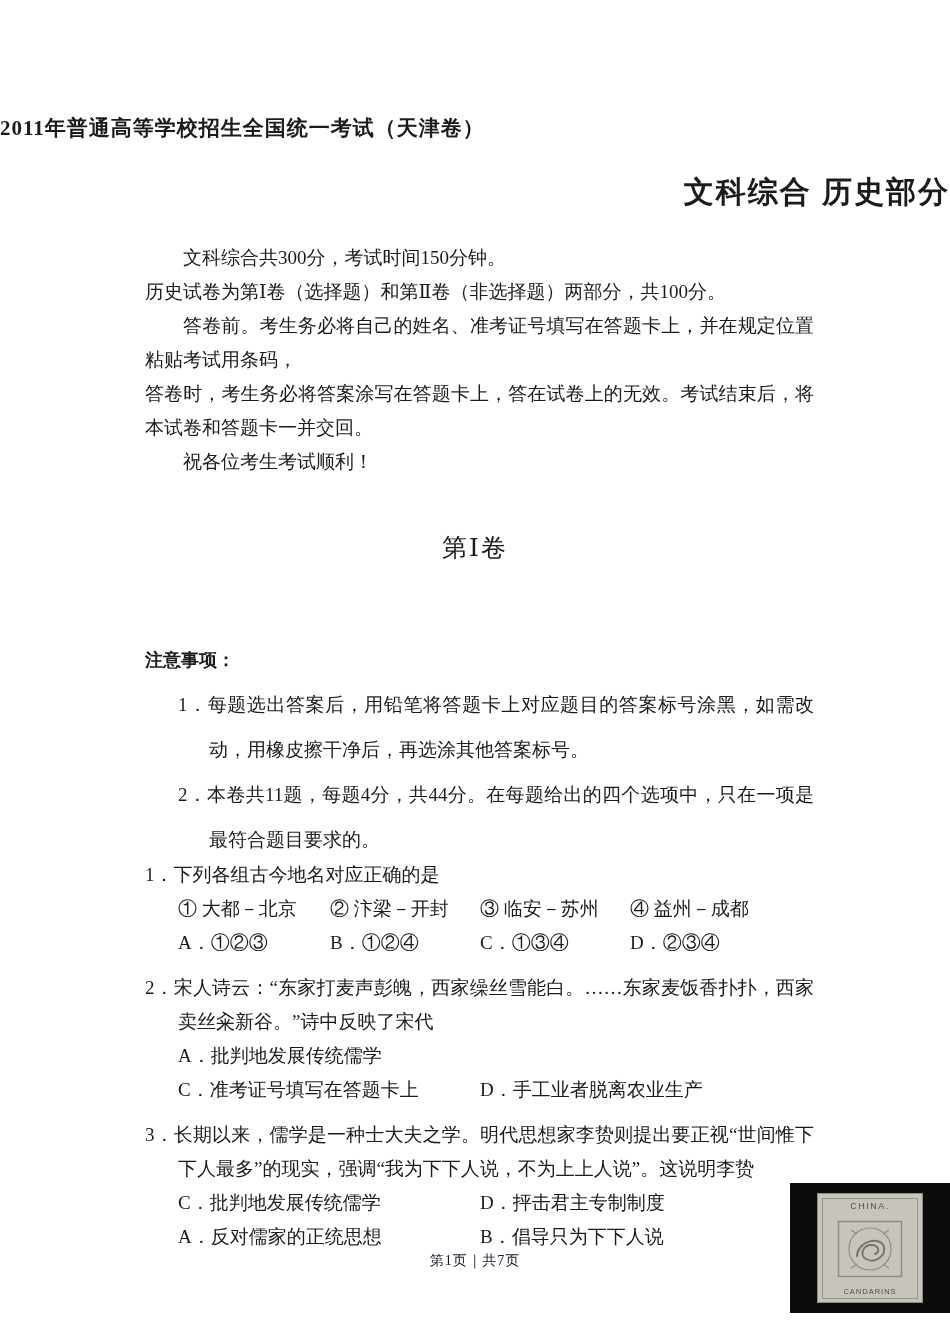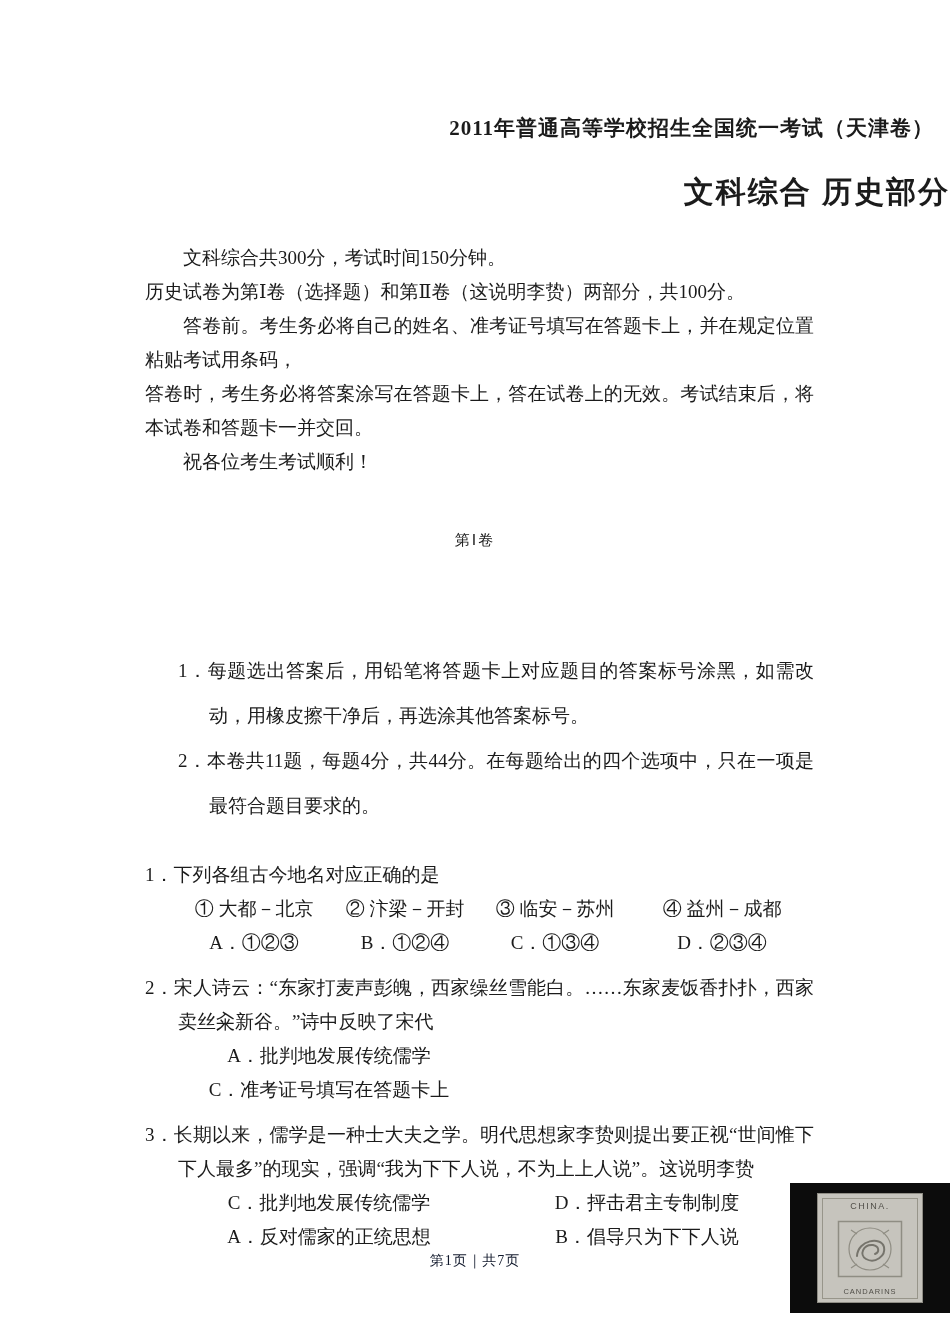--- a/index.html
+++ b/index.html
@@ -5,40 +5,40 @@
   html,body{margin:0;padding:0;background:#ffffff;}
   .page{
     position:relative;
     width:950px;height:1344px;
     background:#ffffff;
     overflow:hidden;
     font-family:"Liberation Serif","DejaVu Serif",serif;
     color:#1b1b1b;
   }
   .exam-title{
-    position:absolute;top:114px;left:0;right:16px;
-    margin:0;text-align:right;
+    position:absolute;top:114px;left:0;right:0;
+    margin:0;text-align:left;
     font-size:21px;font-weight:600;letter-spacing:1px;
   }
   .subject-title{
     position:absolute;top:172px;left:0;right:0;
     margin:0;text-align:right;
     font-family:"Liberation Sans","DejaVu Sans",sans-serif;
     font-size:30px;font-weight:bold;letter-spacing:2px;
   }
   .intro{
     position:absolute;top:241px;left:145px;right:136px;
     font-size:19px;line-height:34px;text-align:justify;
   }
   .intro p{margin:0;}
   .intro p.indent{text-indent:2em;}
   .section-title{
     position:absolute;top:531px;left:0;right:0;
     margin:0;text-align:center;
-    font-size:15px;font-weight:normal;letter-spacing:2px;font-family:Liberation Mono, monospace;
+    font-size:25px;font-weight:normal;letter-spacing:2px;
   }
   .notes{
     position:absolute;top:648px;left:145px;right:136px;
     font-size:19px;
   }
   .notes-heading{
     margin:0 0 10px 0;
     font-family:"Liberation Sans","DejaVu Sans",sans-serif;
     font-size:18px;font-weight:bold;
   }
@@ -49,21 +49,21 @@
   }
   .questions{
     position:absolute;top:858px;left:145px;right:136px;
     font-size:19px;line-height:34px;
   }
   .question{margin:0;}
   .question + .question{margin-top:11px;}
   .q-stem{
     margin:0;padding-left:33px;text-indent:-33px;text-align:justify;
   }
-  .q-row{display:grid;padding-left:33px;text-align:center;}
+  .q-row{display:grid;padding-left:33px;}
   .q-row.four{grid-template-columns:152px 150px 150px 1fr;}
   .q-row.two{grid-template-columns:302px 1fr;}
   .footer{
     position:absolute;top:1236px;left:0;right:0;
     margin:16px;text-align:center;font-size:14px;color:#0f172a;
     letter-spacing:1px;
   }
   .stamp-box{
     position:absolute;top:1183px;right:0;
     width:160px;height:130px;background:#0c0c0c;
@@ -90,29 +90,30 @@
 <body>
 
 <div class="page">
 
   <h1 class="exam-title">2011年普通高等学校招生全国统一考试（天津卷）</h1>
 
   <h2 class="subject-title">文科综合 历史部分</h2>
 
   <section class="intro">
     <p class="indent">文科综合共300分，考试时间150分钟。</p>
-    <p>历史试卷为第Ⅰ卷（选择题）和第Ⅱ卷（这说明李贽）两部分，共100分。</p>
+    <p>历史试卷为第Ⅰ卷（选择题）和第Ⅱ卷（非选择题）两部分，共100分。</p>
     <p class="indent">答卷前。考生务必将自己的姓名、准考证号填写在答题卡上，并在规定位置粘贴考试用条码，</p>
     <p>答卷时，考生务必将答案涂写在答题卡上，答在试卷上的无效。考试结束后，将本试卷和答题卡一并交回。</p>
     <p class="indent">祝各位考生考试顺利！</p>
   </section>
 
   <h3 class="section-title">第Ⅰ卷</h3>
 
   <section class="notes">
+    <p class="notes-heading">注意事项：</p>
     <p class="note-item">1．每题选出答案后，用铅笔将答题卡上对应题目的答案标号涂黑，如需改动，用橡皮擦干净后，再选涂其他答案标号。</p>
     <p class="note-item">2．本卷共11题，每题4分，共44分。在每题给出的四个选项中，只在一项是最符合题目要求的。</p>
   </section>
 
   <section class="questions">
 
     <div class="question">
       <p class="q-stem"><span>1．</span><span>下列各组古今地名对应正确的是</span></p>
       <div class="q-row four">
         <span>① 大都－北京</span>
@@ -128,20 +129,21 @@
       </div>
     </div>
 
     <div class="question">
       <p class="q-stem"><span>2．</span><span>宋人诗云：“东家打麦声彭魄，西家缲丝雪能白。……东家麦饭香扑扑，西家卖丝籴新谷。”诗中反映了宋代</span></p>
       <div class="q-row two">
         <span>A．批判地发展传统儒学</span>
       </div>
       <div class="q-row two">
         <span>C．准考证号填写在答题卡上</span>
+        <span>D．手工业者脱离农业生产</span>
       </div>
     </div>
 
     <div class="question">
       <p class="q-stem"><span>3．</span><span>长期以来，儒学是一种士大夫之学。明代思想家李贽则提出要正视“世间惟下下人最多”的现实，强调“我为下下人说，不为上上人说”。这说明李贽</span></p>
       <div class="q-row two">
         <span>C．批判地发展传统儒学</span>
         <span>D．抨击君主专制制度</span>
       </div>
       <div class="q-row two">

